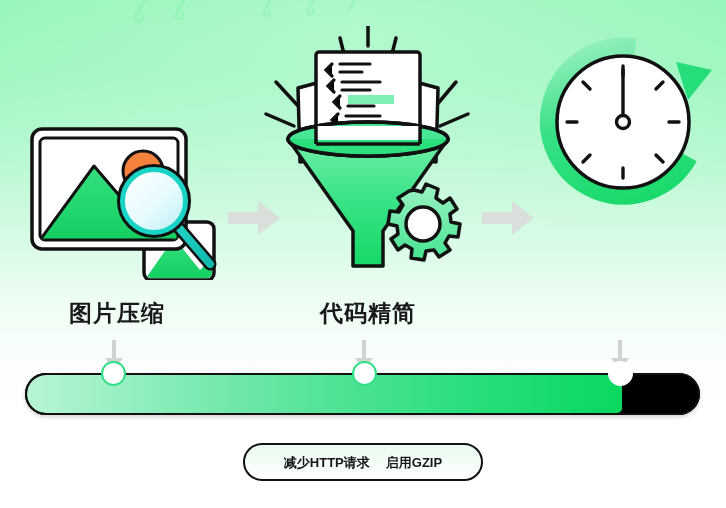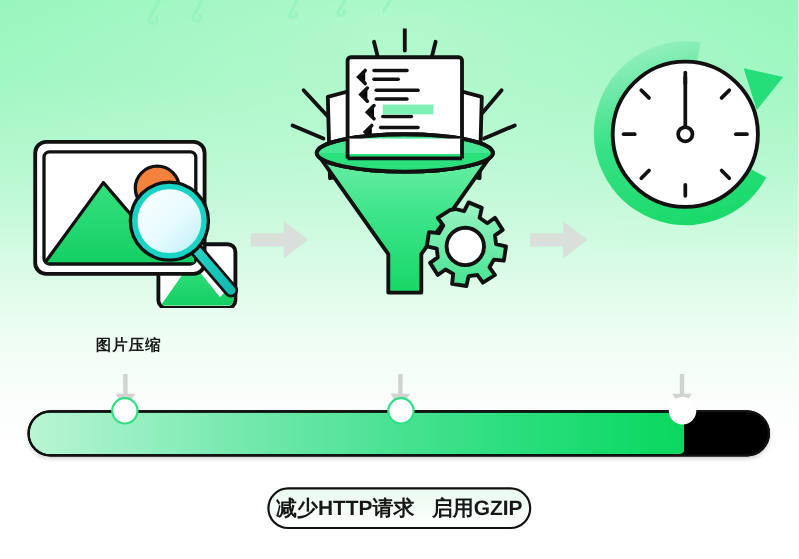--- a/index.html
+++ b/index.html
@@ -59,21 +59,21 @@
     top: 298px;
     left: 0;
     width: 726px;
     height: 36px;
   }
   .step-label {
     position: absolute;
     top: 0;
     width: 200px;
     text-align: center;
-    font-size: 14px;
+    font-size: 23px;
     font-weight: 700;
     color: #191919;
     letter-spacing: 1px;
     line-height: 30px;
     white-space: nowrap;
   }
   #label-1 { left: 17px; }
   #label-2 { left: 268px; }
   #label-3 { left: 466px; }
 
@@ -148,21 +148,21 @@
     border-radius: 19px;
     border: 2px solid #111111;
     background: linear-gradient(to bottom, #eafaef 0%, #f8fefa 70%, #ffffff 100%);
     box-sizing: border-box;
     display: flex;
     align-items: center;
     justify-content: center;
     gap: 16px;
   }
   .tag-text {
-    font-size: 19px;
+    font-size: 13px;
     font-weight: 700;
     color: #171717;
     white-space: nowrap;
     line-height: 1;
   }
 </style>
 </head>
 <body>
 
 <div id="stage">
@@ -340,20 +340,21 @@
         </g>
 
         <line x1="95" y1="96" x2="95" y2="44" stroke="#111" stroke-width="3.4" stroke-linecap="round"></line>
         <circle cx="95" cy="96" r="6.5" fill="#ffffff" stroke="#111" stroke-width="3.4"></circle>
       </svg>
     </div>
   </div>
 
   <div class="label-row">
     <div class="step-label" id="label-1">图片压缩</div>
+    <div class="step-label" id="label-2">代码精简</div>
   </div>
 
   <svg class="tick-arrow" id="tick-1" viewBox="0 0 22 34">
     <path d="M9 0 L13 0 L13 18 L20 18 L11 31 L2 18 L9 18 Z" fill="#c9cdc9" opacity="0.85"></path>
   </svg>
   <svg class="tick-arrow" id="tick-2" viewBox="0 0 22 34">
     <path d="M9 0 L13 0 L13 18 L20 18 L11 31 L2 18 L9 18 Z" fill="#c9cdc9" opacity="0.85"></path>
   </svg>
   <svg class="tick-arrow" id="tick-3" viewBox="0 0 22 34">
     <path d="M9 0 L13 0 L13 18 L20 18 L11 31 L2 18 L9 18 Z" fill="#c9cdc9" opacity="0.85"></path>

